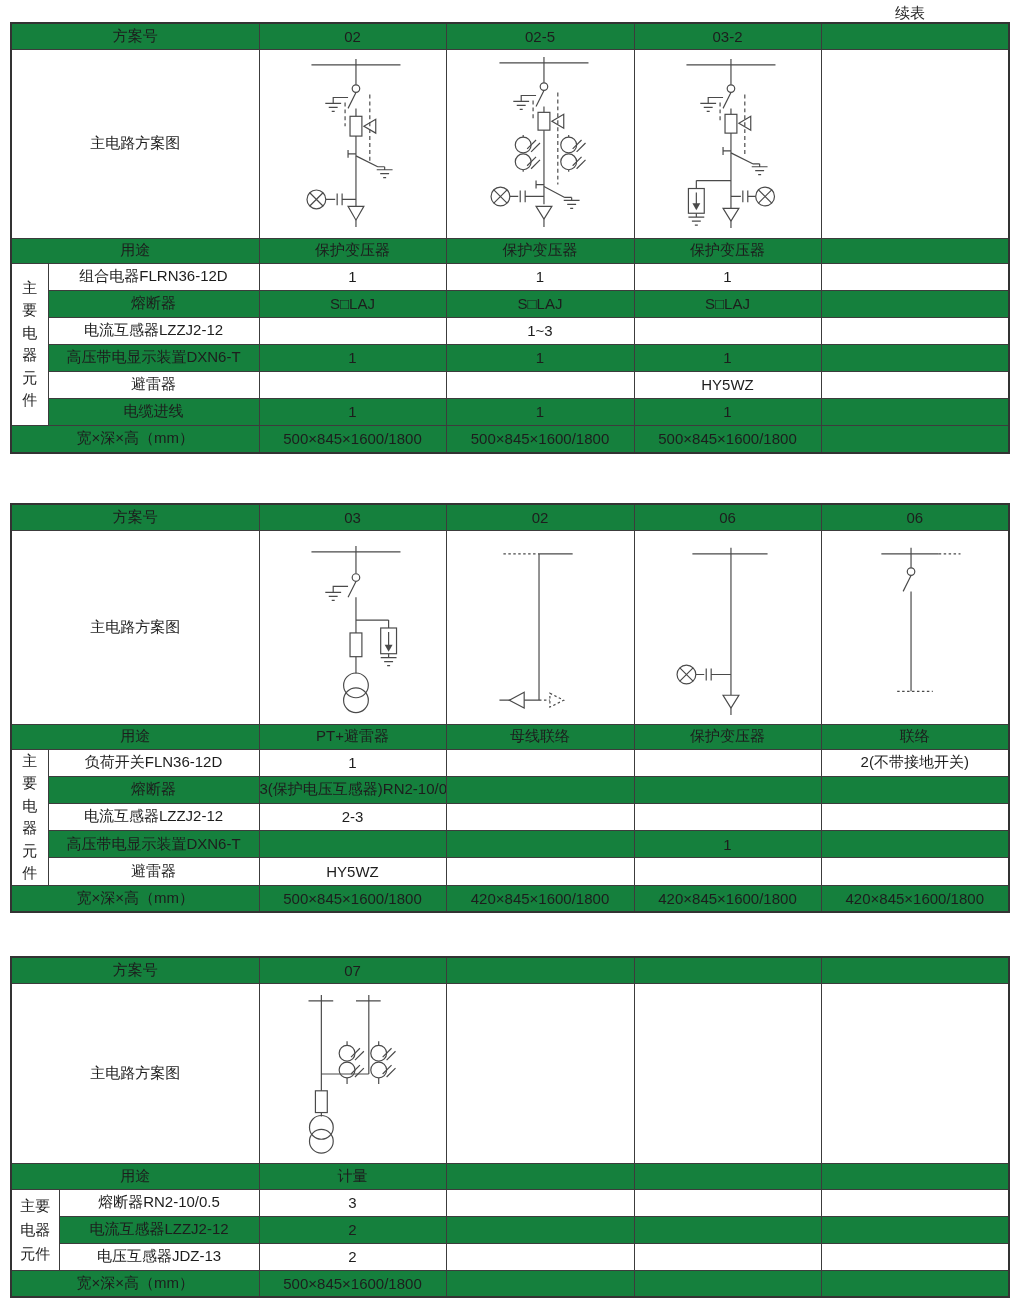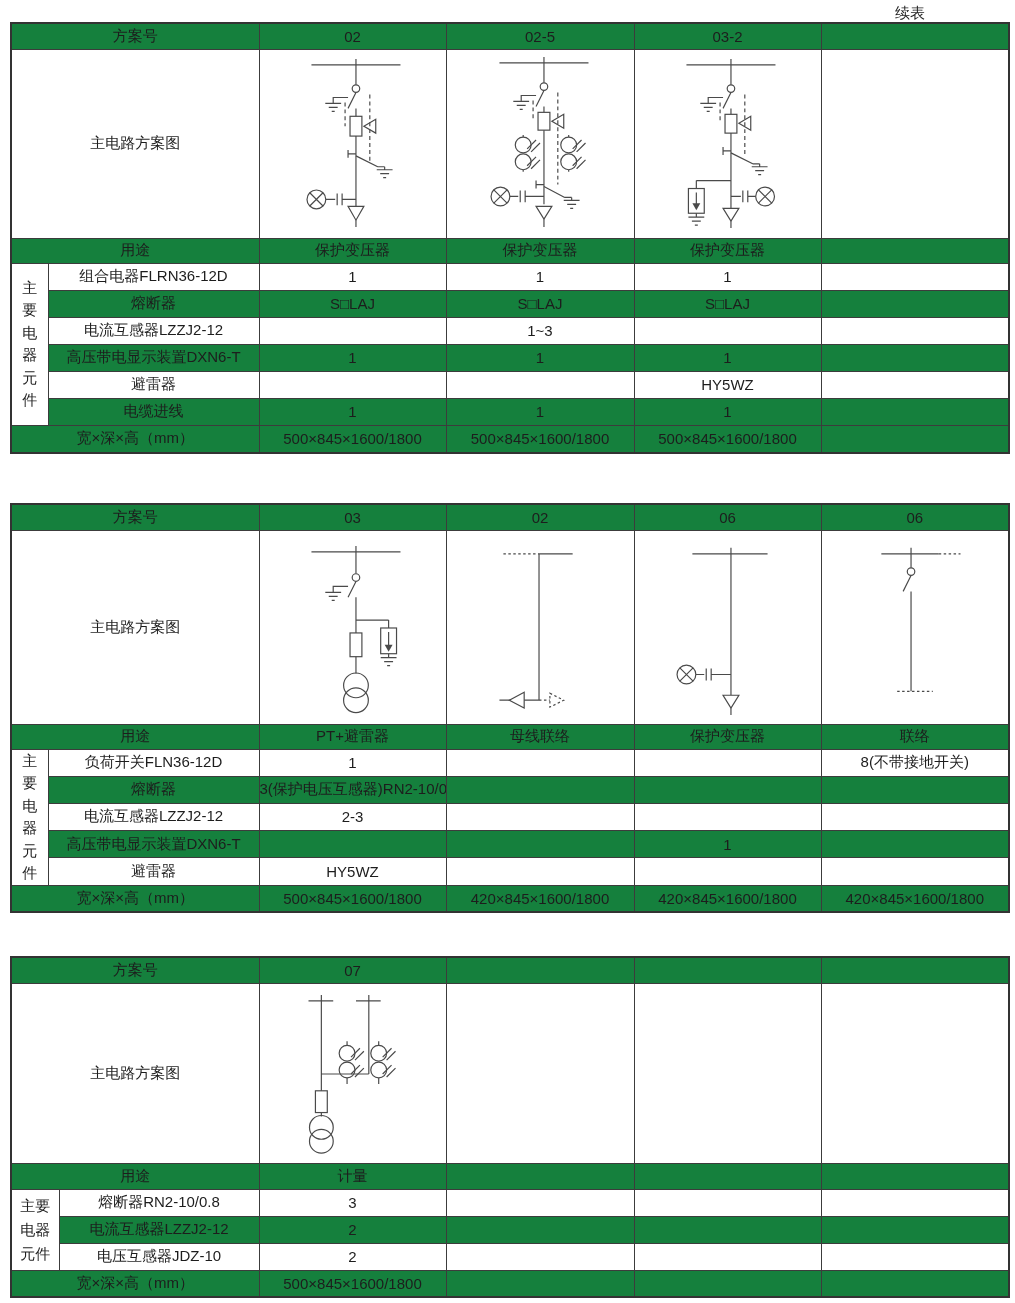--- a/index.html
+++ b/index.html
@@ -252,21 +252,21 @@
       <td>联络</td>
     </tr>
     <tr style="height:26px">
       <td rowspan="5">
             <div class="vwrap">主要电器元件</div>
           </td>
       <td class="name">负荷开关FLN36-12D</td>
       <td>1</td>
       <td></td>
       <td></td>
-      <td>8(不带接地开关)</td>
+      <td>2(不带接地开关)</td>
     </tr>
     <tr class="g" style="height:26px">
       <td class="name">熔断器</td>
       <td class="small">3(保护电压互感器)RN2-10/0.5</td>
       <td></td>
       <td></td>
       <td></td>
     </tr>
     <tr style="height:26px">
       <td class="name">电流互感器LZZJ2-12</td>
@@ -342,35 +342,35 @@
       <td colspan="2" class="ulabel">用途</td>
       <td>计量</td>
       <td></td>
       <td></td>
       <td></td>
     </tr>
     <tr style="height:27px">
       <td rowspan="3">
             <div class="vwrap2">主要电器元件</div>
           </td>
-      <td class="name">熔断器RN2-10/0.8</td>
+      <td class="name">熔断器RN2-10/0.5</td>
       <td>3</td>
       <td></td>
       <td></td>
       <td></td>
     </tr>
     <tr class="g" style="height:27px">
       <td class="name">电流互感器LZZJ2-12</td>
       <td>2</td>
       <td></td>
       <td></td>
       <td></td>
     </tr>
     <tr style="height:27px">
-      <td class="name">电压互感器JDZ-10</td>
+      <td class="name">电压互感器JDZ-13</td>
       <td>2</td>
       <td></td>
       <td></td>
       <td></td>
     </tr>
     <tr class="g" style="height:27px">
       <td colspan="2">宽×深×高（mm）</td>
       <td>500×845×1600/1800</td>
       <td></td>
       <td></td>

